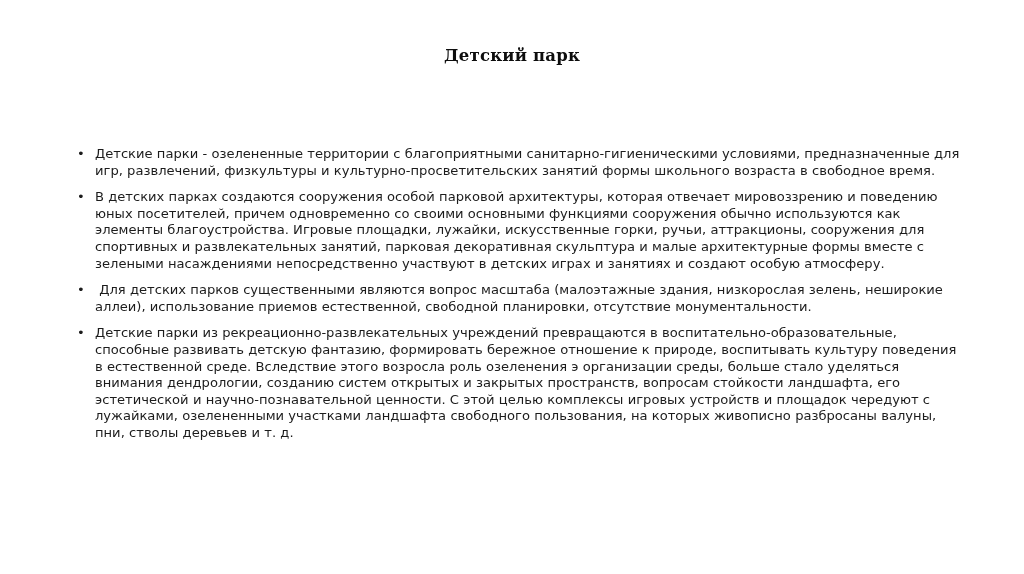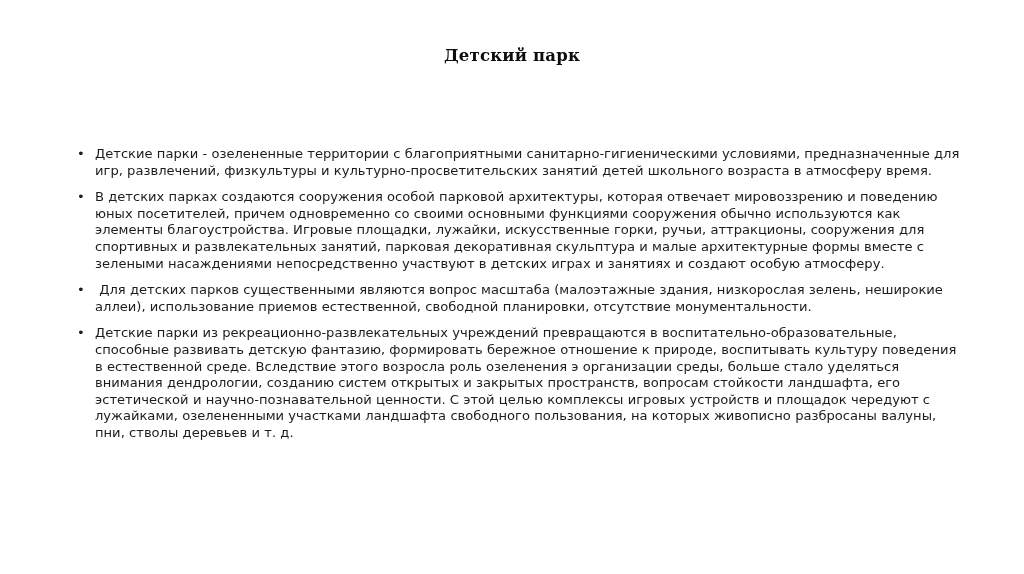--- a/index.html
+++ b/index.html
@@ -79,21 +79,21 @@
 <body>
 
 <div class="slide">
 
   <h1 class="slide-title">Детский парк</h1>
 
   <div class="body-block">
 
     <div class="bullet-item p-1">
       <span class="bullet-marker">•</span>
-      <span class="bullet-text">Детские парки - озелененные территории с благоприятными санитарно-гигиеническими условиями, предназначенные для игр, развлечений, физкультуры и культурно-просветительских занятий детей школьного возраста в атмосферу время.</span>
+      <span class="bullet-text">Детские парки - озелененные территории с благоприятными санитарно-гигиеническими условиями, предназначенные для игр, развлечений, физкультуры и культурно-просветительских занятий формы школьного возраста в свободное время.</span>
     </div>
 
     <div class="bullet-item p-2">
       <span class="bullet-marker">•</span>
       <span class="bullet-text">В детских парках создаются сооружения особой парковой архитектуры, которая отвечает мировоззрению и поведению юных посетителей, причем одновременно со своими основными функциями сооружения обычно используются как элементы благоустройства. Игровые площадки, лужайки, искусственные горки, ручьи, аттракционы, сооружения для спортивных и развлекательных занятий, парковая декоративная скульптура и малые архитектурные формы вместе с зелеными насаждениями непосредственно участвуют в детских играх и занятиях и создают особую атмосферу.</span>
     </div>
 
     <div class="bullet-item p-3">
       <span class="bullet-marker">•</span>
       <span class="bullet-text"> Для детских парков существенными являются вопрос масштаба (малоэтажные здания, низкорослая зелень, неширокие аллеи), использование приемов естественной, свободной планировки, отсутствие монументальности.</span>

